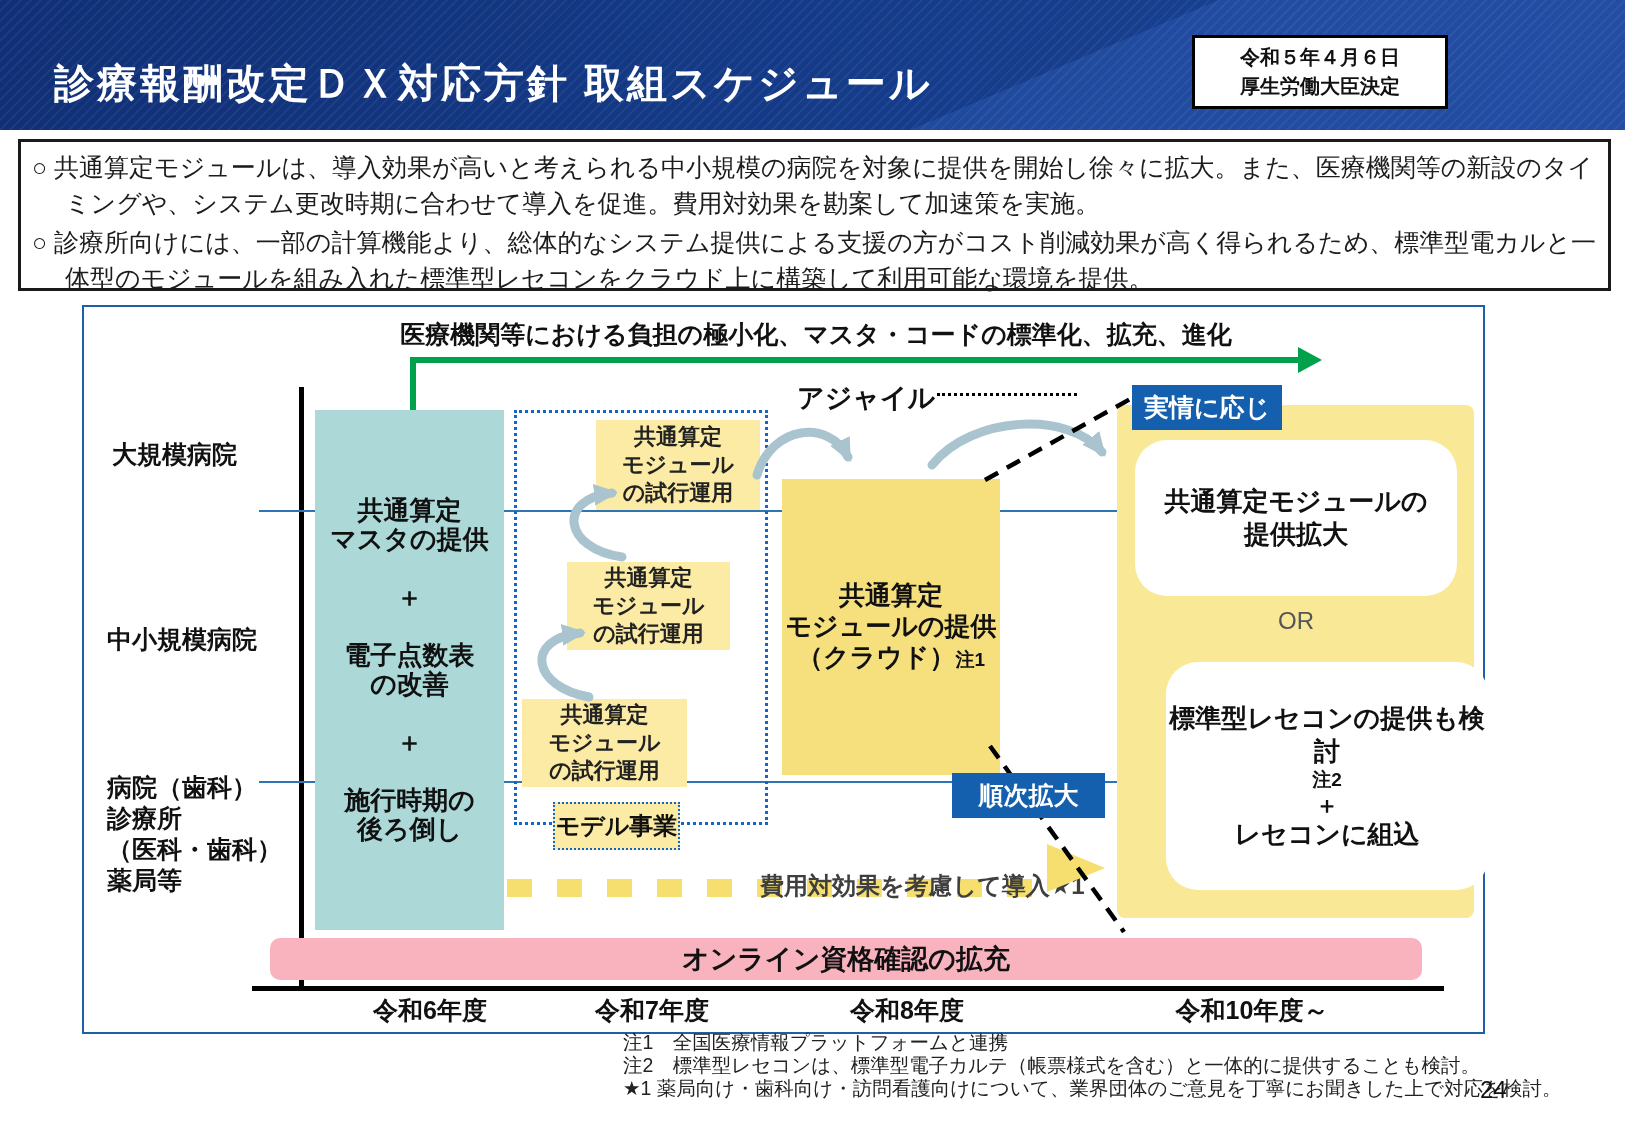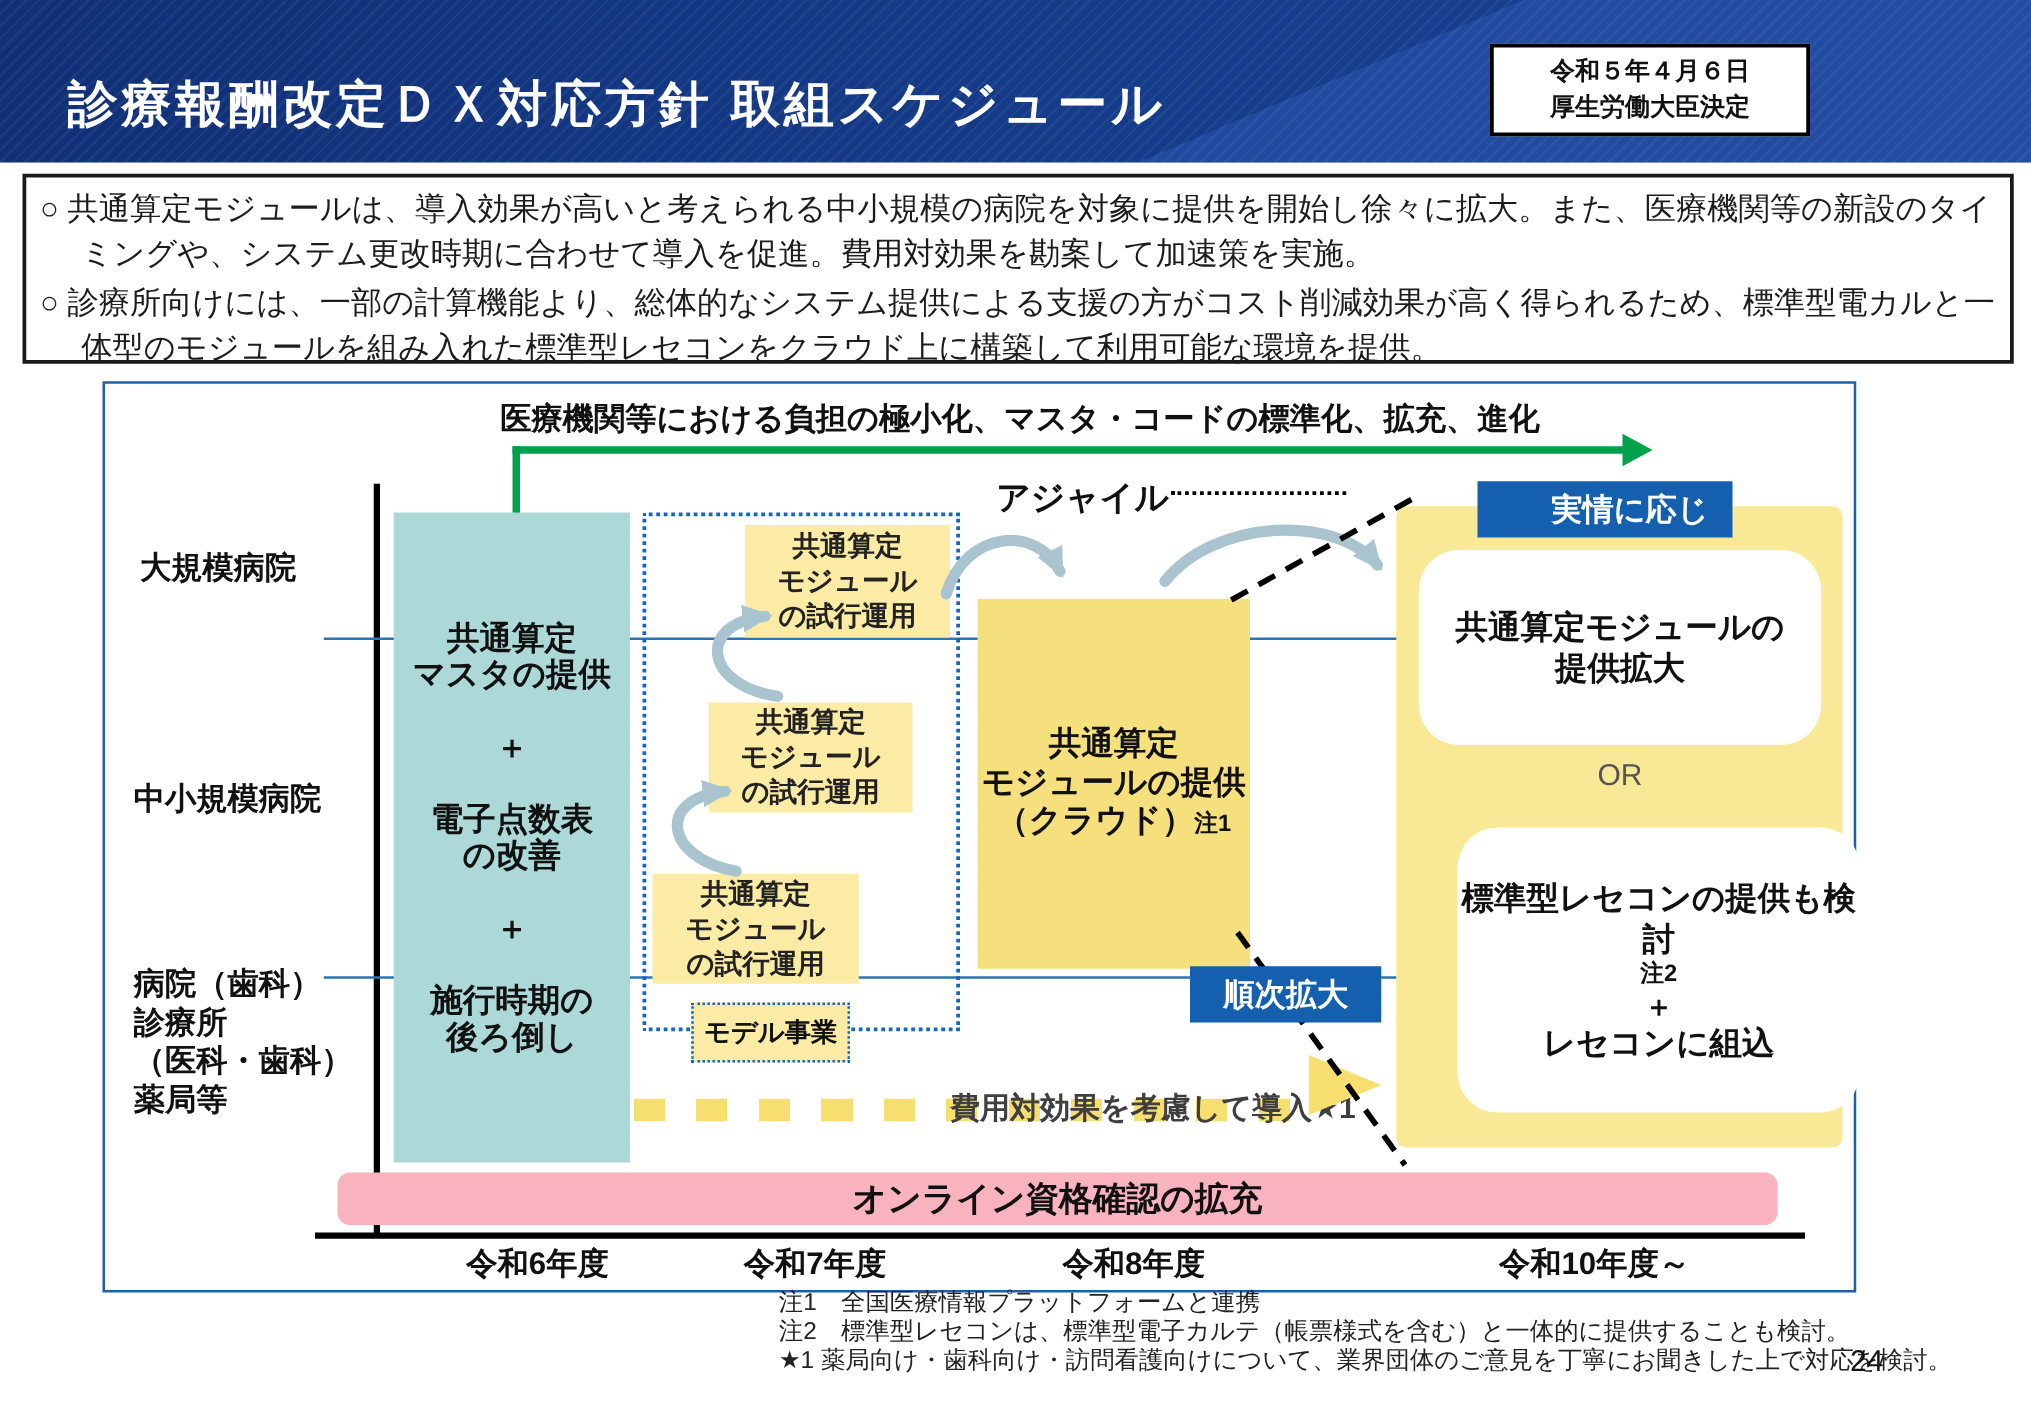--- a/index.html
+++ b/index.html
@@ -35,21 +35,21 @@
   .axis-h{left:168px;top:679px;width:1192px;height:5px;background:#000;z-index:1;}
   .gridline{height:2px;background:#2e75b6;left:175px;width:940px;z-index:1;}
 
   .rowlabel{font-size:25px;font-weight:bold;color:#111;line-height:31px;z-index:2;}
 
   .tealbox{left:231px;top:103px;width:189px;height:520px;background:#acd9d8;z-index:2;
            font-size:26px;font-weight:bold;color:#111;line-height:29px;}
   .dottedrect{left:430px;top:103px;width:254px;height:415px;border:3px dotted #1565c4;z-index:2;box-sizing:border-box;}
   .trialbox{background:#fbeba4;font-size:22px;font-weight:bold;color:#222;line-height:28px;z-index:3;}
   .modelbox{left:469px;top:495px;width:127px;height:48px;background:#fbeba4;border:2px dotted #1565c4;
-            font-size:21px;font-weight:bold;color:#111;z-index:3;box-sizing:border-box;}
+            font-size:24px;font-weight:bold;color:#111;z-index:3;box-sizing:border-box;}
 
   .agile{left:713px;top:73px;font-size:27px;font-weight:bold;color:#111;z-index:3;}
   .agile-dots{left:853px;top:86px;width:140px;height:0;border-top:3px dotted #000;z-index:3;}
 
   .mainbox{left:698px;top:172px;width:218px;height:296px;background:#f6e07e;z-index:2;
            font-size:26px;font-weight:bold;color:#111;line-height:31px;}
   .mainbox .noteref{font-size:19px;}
 
   .bluelabel{background:#1460ae;color:#fff;font-size:25px;font-weight:bold;z-index:6;}
 
@@ -159,21 +159,21 @@
       <path d="M 505,390 C 448,380 440,332 496,326" marker-end="url(#mGray)"></path>
       <path d="M 673,168 C 688,118 745,112 764,150" marker-end="url(#mGray)"></path>
       <path d="M 848,158 C 888,108 985,104 1018,145" marker-end="url(#mGray)"></path>
     </g>
     <g stroke="#000" stroke-width="4.5" stroke-dasharray="15 10" fill="none">
       <line x1="901" y1="173" x2="1048" y2="91"></line>
       <line x1="906" y1="439" x2="1040" y2="625"></line>
     </g>
   </svg>
 
-  <div class="abs bluelabel ctr" style="left:1098px;top:78px;width:164px;height:45px;padding-left:40px;">実情に応じ</div>
+  <div class="abs bluelabel ctr" style="left:1048px;top:78px;width:150px;height:45px;">実情に応じ</div>
 
   <div class="abs panel"></div>
   <div class="abs wbox wbox1 ctr pre">共通算定モジュールの
 提供拡大</div>
   <div class="abs orlabel">OR</div>
   <div class="abs wbox wbox2 col">
     <span>標準型レセコンの提供も検討</span>
     <span class="small">注2</span>
     <span class="plus">＋</span>
     <span>レセコンに組込</span>
@@ -184,21 +184,21 @@
   <div class="abs dash-line"></div>
   <div class="abs dash-text">費用対効果を考慮して導入★1</div>
   <div class="abs dash-head"></div>
 
   <div class="abs pinkbar ctr">オンライン資格確認の拡充</div>
   <div class="abs axis-h"></div>
 
   <div class="abs year" style="left:246px;">令和6年度</div>
   <div class="abs year" style="left:468px;">令和7年度</div>
   <div class="abs year" style="left:723px;">令和8年度</div>
-  <div class="abs year" style="left:1068px;text-align:right;">令和10年度～</div>
+  <div class="abs year" style="left:1068px;">令和10年度～</div>
 </div>
 
 <div class="abs notes">
   <div>注1　全国医療情報プラットフォームと連携</div>
   <div>注2　標準型レセコンは、標準型電子カルテ（帳票様式を含む）と一体的に提供することも検討。</div>
   <div>★1 薬局向け・歯科向け・訪問看護向けについて、業界団体のご意見を丁寧にお聞きした上で対応を検討。</div>
 </div>
 <div class="abs pagenum">24</div>
 
 </body></html>

